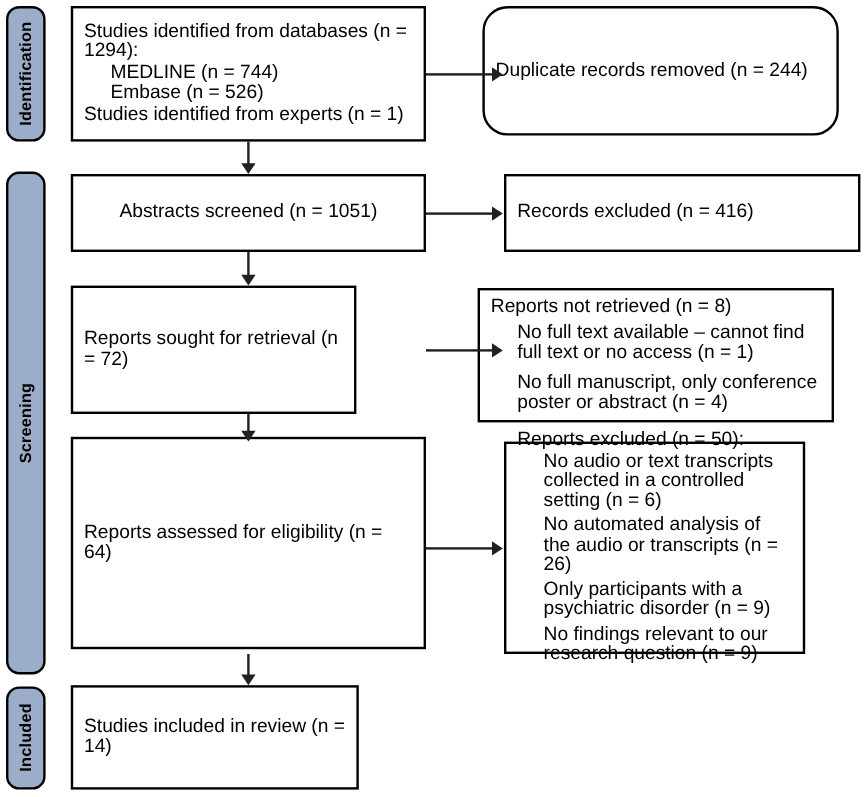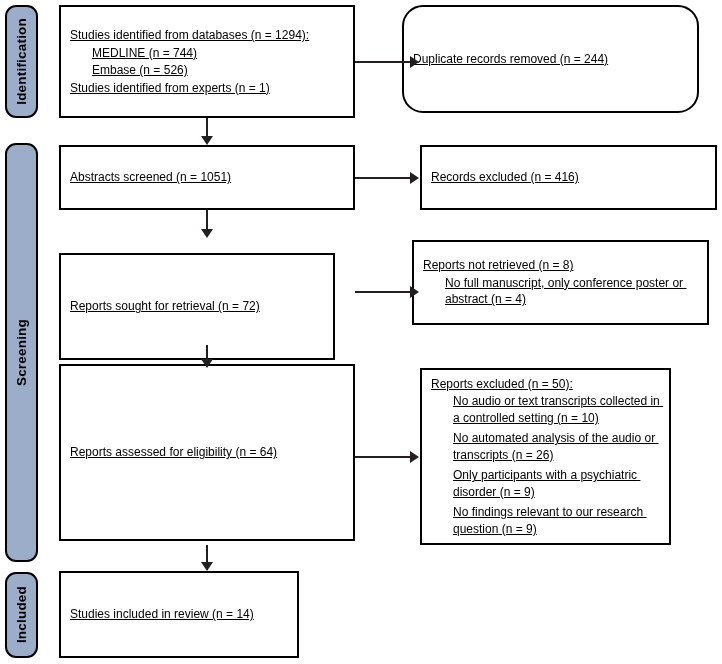--- a/index.html
+++ b/index.html
@@ -44,25 +44,24 @@
     position: absolute;
     box-sizing: border-box;
     background: #ffffff;
     border: 2px solid #000000;
     display: flex;
     flex-direction: column;
     justify-content: center;
     padding: 6px 9px;
   }
   .flow-box .line {
-    font-size: 12px;
+    font-size: 16px;
     line-height: 16.5px;
     color: #000000;
     white-space: pre-wrap;
-    text-decoration: underline;
   }
   .flow-box .line.indent {
     padding-left: 22px;
   }
   .flow-box .line + .line {
     margin-top: 1px;
   }
   .flow-box.listbox .line.indent + .line.indent {
     margin-top: 4px;
   }
@@ -112,52 +111,53 @@
     <span class="phase-text">Included</span>
   </div>
 
   <div class="flow-box" style="left:59px; top:5px; width:296px; height:113px;">
     <span class="line">Studies identified from databases (n = 1294):</span>
     <span class="line indent">MEDLINE (n = 744)</span>
     <span class="line indent">Embase (n = 526)</span>
     <span class="line">Studies identified from experts (n = 1)</span>
   </div>
 
-  <div class="flow-box" style="left:59px; top:145px; width:296px; height:65px;">
+  <div class="flow-box" style="left:59px; top:145px; width:296px; height:65px;align-items:center;">
     <span class="line">Abstracts screened (n = 1051)</span>
   </div>
 
-  <div class="flow-box" style="left:59px; top:253px; width:276px; height:107px;">
+  <div class="flow-box" style="left:59px; top:238px; width:238px; height:107px;">
     <span class="line">Reports sought for retrieval (n = 72)</span>
   </div>
 
   <div class="flow-box" style="left:59px; top:364px; width:296px; height:177px;">
     <span class="line">Reports assessed for eligibility (n = 64)</span>
   </div>
 
   <div class="flow-box" style="left:59px; top:571px; width:240px; height:87px;justify-content:center;">
     <span class="line">Studies included in review (n = 14)</span>
   </div>
 
   <div class="flow-box" style="left:402px; top:5px; width:297px; height:108px;border-radius:21px;">
     <span class="line">Duplicate records removed (n = 244)</span>
   </div>
 
   <div class="flow-box" style="left:420px; top:145px; width:297px; height:65px;">
     <span class="line">Records excluded (n = 416)</span>
   </div>
 
-  <div class="flow-box listbox" style="left:412px; top:240px; width:297px; height:85px;">
+  <div class="flow-box listbox" style="left:398px; top:240px; width:297px; height:112px;justify-content:space-between;">
     <span class="line">Reports not retrieved (n = 8)</span>
+    <span class="line indent">No full text available – cannot find full text or no access (n = 1)</span>
     <span class="line indent">No full manuscript, only conference poster or abstract (n = 4)</span>
   </div>
 
   <div class="flow-box listbox" style="left:420px; top:368px; width:251px; height:177px;">
     <span class="line">Reports excluded (n = 50):</span>
-    <span class="line indent">No audio or text transcripts collected in a controlled setting (n = 10)</span>
+    <span class="line indent">No audio or text transcripts collected in a controlled setting (n = 6)</span>
     <span class="line indent">No automated analysis of the audio or transcripts (n = 26)</span>
     <span class="line indent">Only participants with a psychiatric disorder (n = 9)</span>
     <span class="line indent">No findings relevant to our research question (n = 9)</span>
   </div>
 
   <div class="v-line" style="left:206px; top:118px; height:20px;"></div>
   <div class="arrow-down" style="left:201px; top:136px;"></div>
 
   <div class="v-line" style="left:206px; top:210px; height:21px;"></div>
   <div class="arrow-down" style="left:201px; top:229px;"></div>

